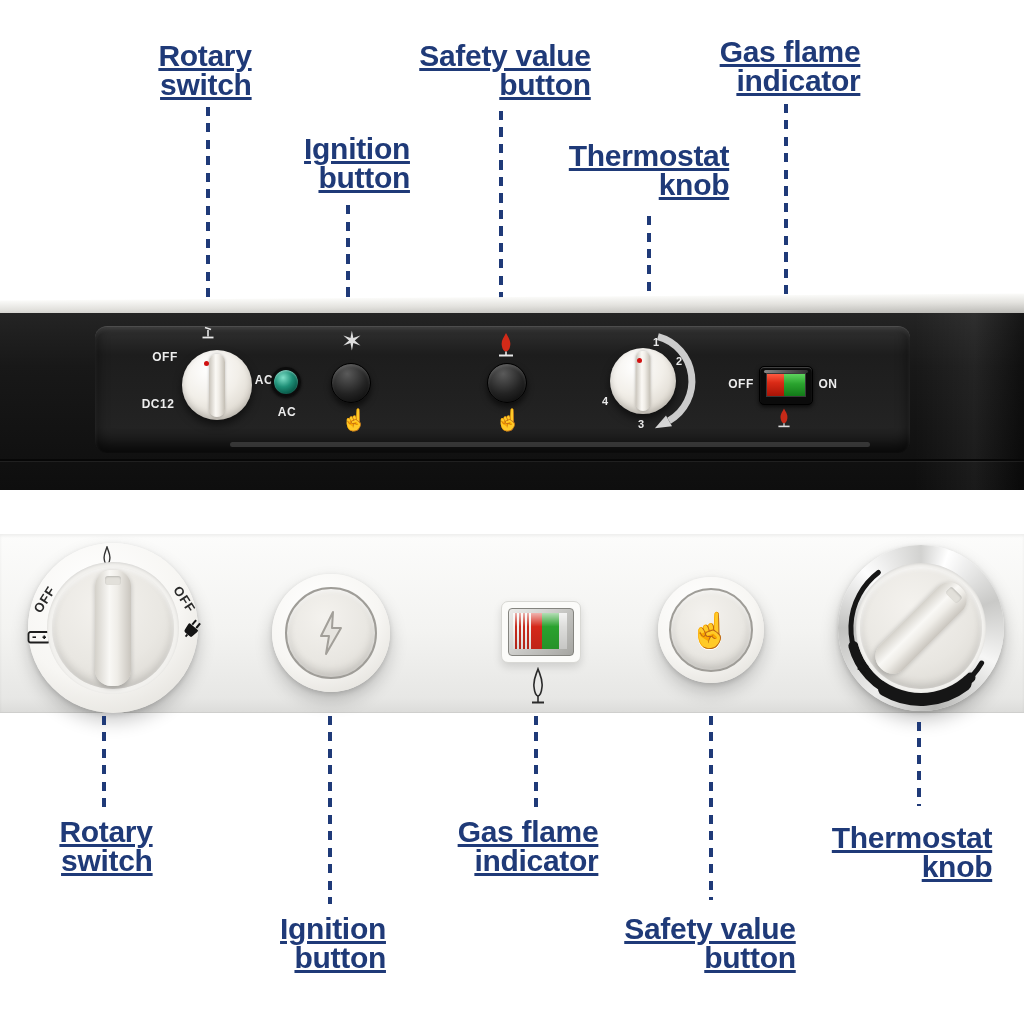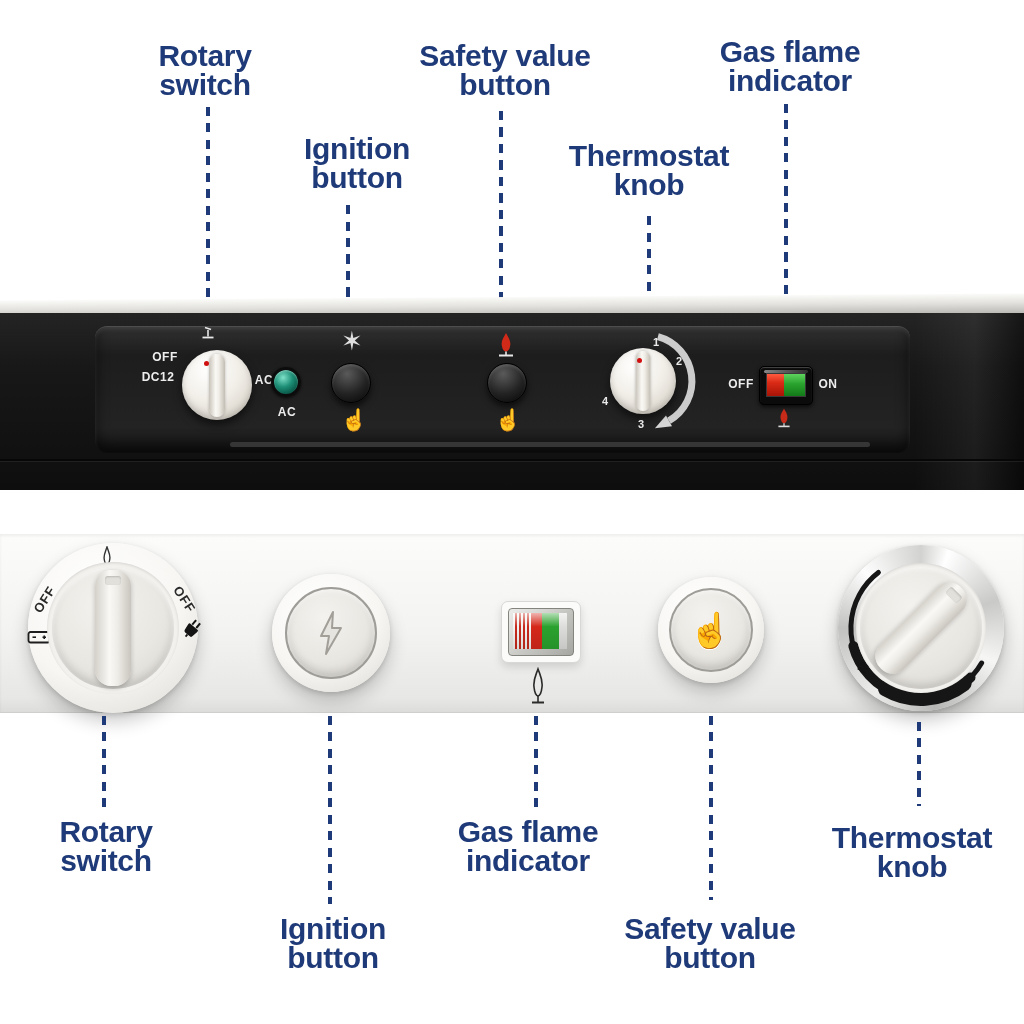--- a/index.html
+++ b/index.html
@@ -1,22 +1,22 @@
 <!DOCTYPE html>
 <html><head>
 <meta charset="utf-8">
 <style>
   html,body{margin:0;padding:0;background:#fff;}
   #stage{position:relative;width:1024px;height:1024px;background:#ffffff;overflow:hidden;
          font-family:"Liberation Sans",sans-serif;}
   :root{--navy:#1f3a78;}
 
   
-  .lbl{position:absolute;transform:translateX(-50%);text-align:center;color:var(--navy);
-       font-weight:700;font-size:30px;line-height:29px;letter-spacing:-0.3px;white-space:nowrap;}
+  .lbl{position:absolute;transform:translateX(-50%);text-align:right;color:var(--navy);
+       font-weight:700;font-size:30px;line-height:29px;letter-spacing:-0.3px;white-space:nowrap;text-decoration:underline;}
   .dash{position:absolute;width:4px;
         background:repeating-linear-gradient(180deg,var(--navy) 0 9px,transparent 9px 16.5px);}
 
   
   .c{position:absolute;transform:translate(-50%,-50%);}
 
   
   .silver-strip{position:absolute;left:-8px;top:297px;width:1040px;height:20px;
     background:linear-gradient(180deg,#fbfbf9 0%,#e3e2de 45%,#b9b8b4 100%);
     transform:rotate(-0.4deg);}
@@ -144,21 +144,21 @@
   </div>
 
   <div class="c" style="left:208px;top:333px;">
     <svg width="16" height="14" viewBox="0 0 16 14">
       <path d="M5,1.5 L11,3.5" stroke="#e8e8e8" stroke-width="1.6" fill="none"></path>
       <path d="M8,4 V10.5" stroke="#e8e8e8" stroke-width="1.6" fill="none"></path>
       <path d="M2.5,11.5 H13.5" stroke="#e8e8e8" stroke-width="1.8" fill="none"></path>
     </svg>
   </div>
   <div class="c ptext" style="left:165px;top:357px;">OFF</div>
-  <div class="c ptext" style="left:158px;top:377px;">DC12</div>
+  <div class="c ptext" style="left:158px;top:404px;">DC12</div>
   <div class="c bknob" style="left:217px;top:385px;width:70px;height:70px;">
     <div class="grip"></div>
     <div class="reddot" style="left:22px;top:11px;"></div>
   </div>
   <div class="c ptext" style="left:264px;top:380px;">AC</div>
   <div class="c pilot" style="left:286px;top:382px;width:24px;height:24px;"></div>
   <div class="c ptext" style="left:287px;top:412px;">AC</div>
 
   <div class="c glyph" style="left:352px;top:341px;font-size:26px;color:#dedede;">✶</div>
   <div class="c bbtn" style="left:351px;top:383px;width:38px;height:38px;"></div>

